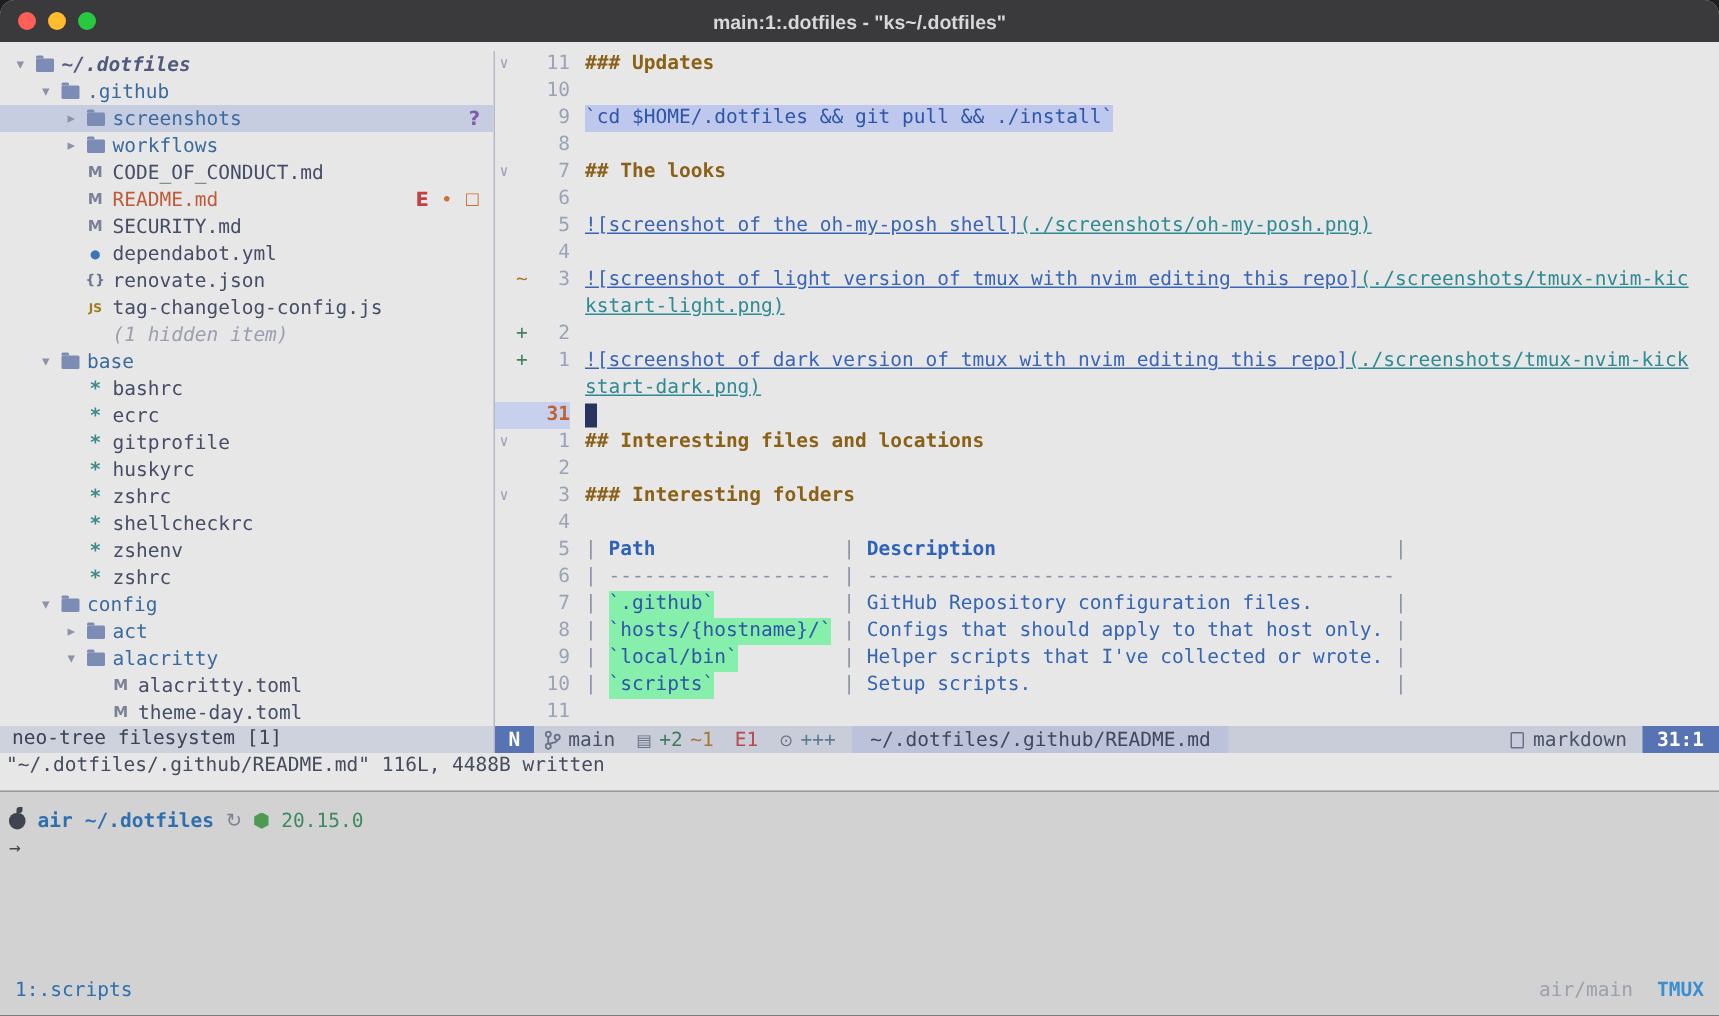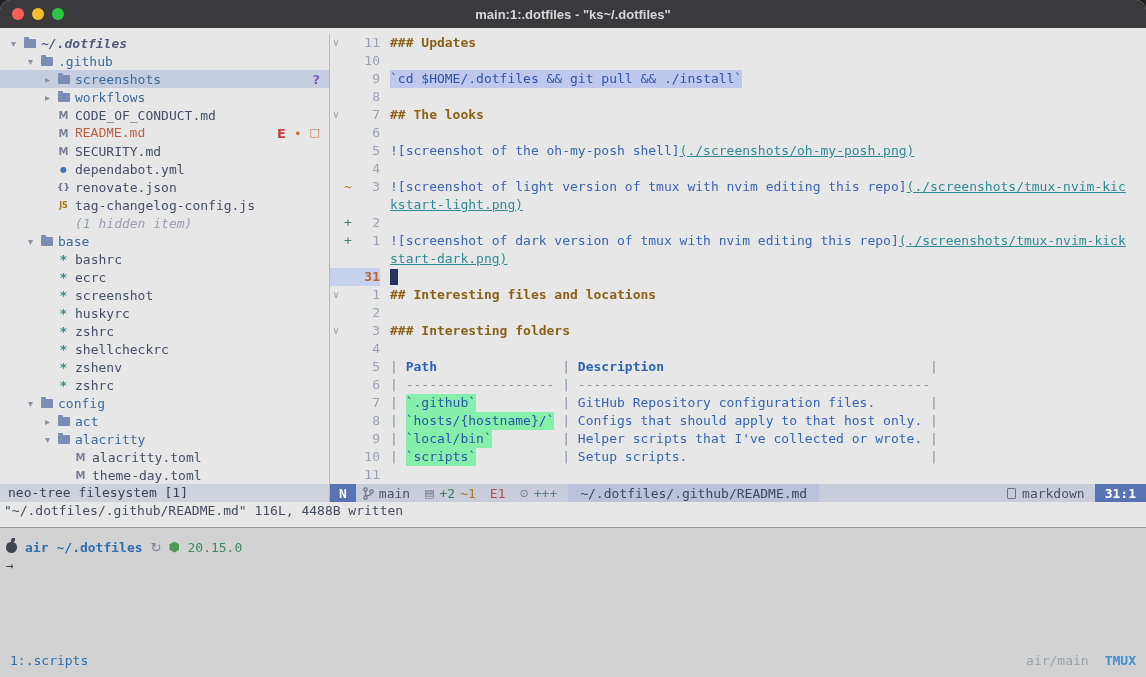--- a/index.html
+++ b/index.html
@@ -31,21 +31,21 @@
   .folder-shape { width:12px; height:9px; background:#7d8cb4; border-radius:1px; position:relative; display:inline-block; }
   .folder-shape::before { content:""; position:absolute; top:-2px; left:0; width:5px; height:2px; background:#7d8cb4; border-radius:1px 1px 0 0; }
   .icon-conf { color:#3e8a8a; font-size:13px; }
   .icon-json { color:#6b7390; font-size:9px; }
   .icon-js { color:#a07d1c; font-size:8px; }
   .icon-yml { color:#3d76b8; font-size:8px; }
   .icon-md, .icon-toml { color:#7b8298; font-size:10px; }
   .tlabel { padding-left:3px; color:#454e66; white-space:pre; }
   .tlabel.dir { color:#3a6b9e; }
   .tlabel.root { color:#4f5a7d; font-weight:bold; font-style:italic; }
-  .tlabel.readme { color:#bf5b3a;font-family:Liberation Mono, monospace; }
+  .tlabel.readme { color:#bf5b3a; }
   .tlabel.hidden { color:#9aa0ad; font-style:italic; }
   .tmarks { margin-left:auto; padding-right:9px; display:flex; gap:8px; font-family:"DejaVu Sans", sans-serif; }
   .mk-q { color:#7e5fae; font-weight:bold; }
   .mk-e { color:#c34043; font-weight:bold; }
   .mk-dot { color:#cf7032; }
   .mk-sq { color:#cf7032; font-size:11px; }
 
   
   .editor { flex:1; overflow:hidden; }
   .erow { height:18px; display:flex; line-height:18px; }
@@ -55,21 +55,21 @@
   .esign { width:12px; text-align:center; color:#9aa2b5; }
   .s-add { color:#42815f; } .s-chg { color:#a8762c; }
   .enum { width:26px; text-align:right; color:#9aa2b5; }
   .erow.cur .enum { color:#c0622f; font-weight:bold; }
   .etext { white-space:pre; padding-left:10px; display:flex; align-items:center; }
   .etext span { white-space:pre; }
   .cursorblock { width:8px; height:16px; background:#27345f; display:inline-block; }
   .sg-h { color:#8a6116; font-weight:bold; }
   .sg-codehl { color:#2f55a8; background:#bdc8ec; }
   .sg-code { color:#2f55a8; background:#86efac; }
-  .sg-alt { color:#3a64b5; }
+  .sg-alt { color:#3a64b5;text-decoration:underline; }
   .sg-url { color:#2f8a93; text-decoration:underline; }
   .sg-p { color:#8a92a8; }
   .sg-th { color:#2d62b8; font-weight:bold; }
   .sg-td { color:#3565b2; }
   .sg-dash { color:#8a92a8; }
 
   
   .statusrow { height:18px; display:flex; }
   .nt-status { width:330px; flex:none; background:#ced2dd; color:#3b4254; padding-left:8px;
                border-right:1px solid #b5b9c4; line-height:18px; }
@@ -209,21 +209,21 @@
               <span class="tlabel">bashrc</span>
             </div>
             <div class="trow" style="padding-left: 40px;">
               <span class="arrow"></span>
               <span class="ticon icon-conf">*</span>
               <span class="tlabel">ecrc</span>
             </div>
             <div class="trow" style="padding-left: 40px;">
               <span class="arrow"></span>
               <span class="ticon icon-conf">*</span>
-              <span class="tlabel">screenshot</span>
+              <span class="tlabel">gitprofile</span>
             </div>
             <div class="trow" style="padding-left: 40px;">
               <span class="arrow"></span>
               <span class="ticon icon-conf">*</span>
               <span class="tlabel">huskyrc</span>
             </div>
             <div class="trow" style="padding-left: 40px;">
               <span class="arrow"></span>
               <span class="ticon icon-conf">*</span>
               <span class="tlabel">zshrc</span>

